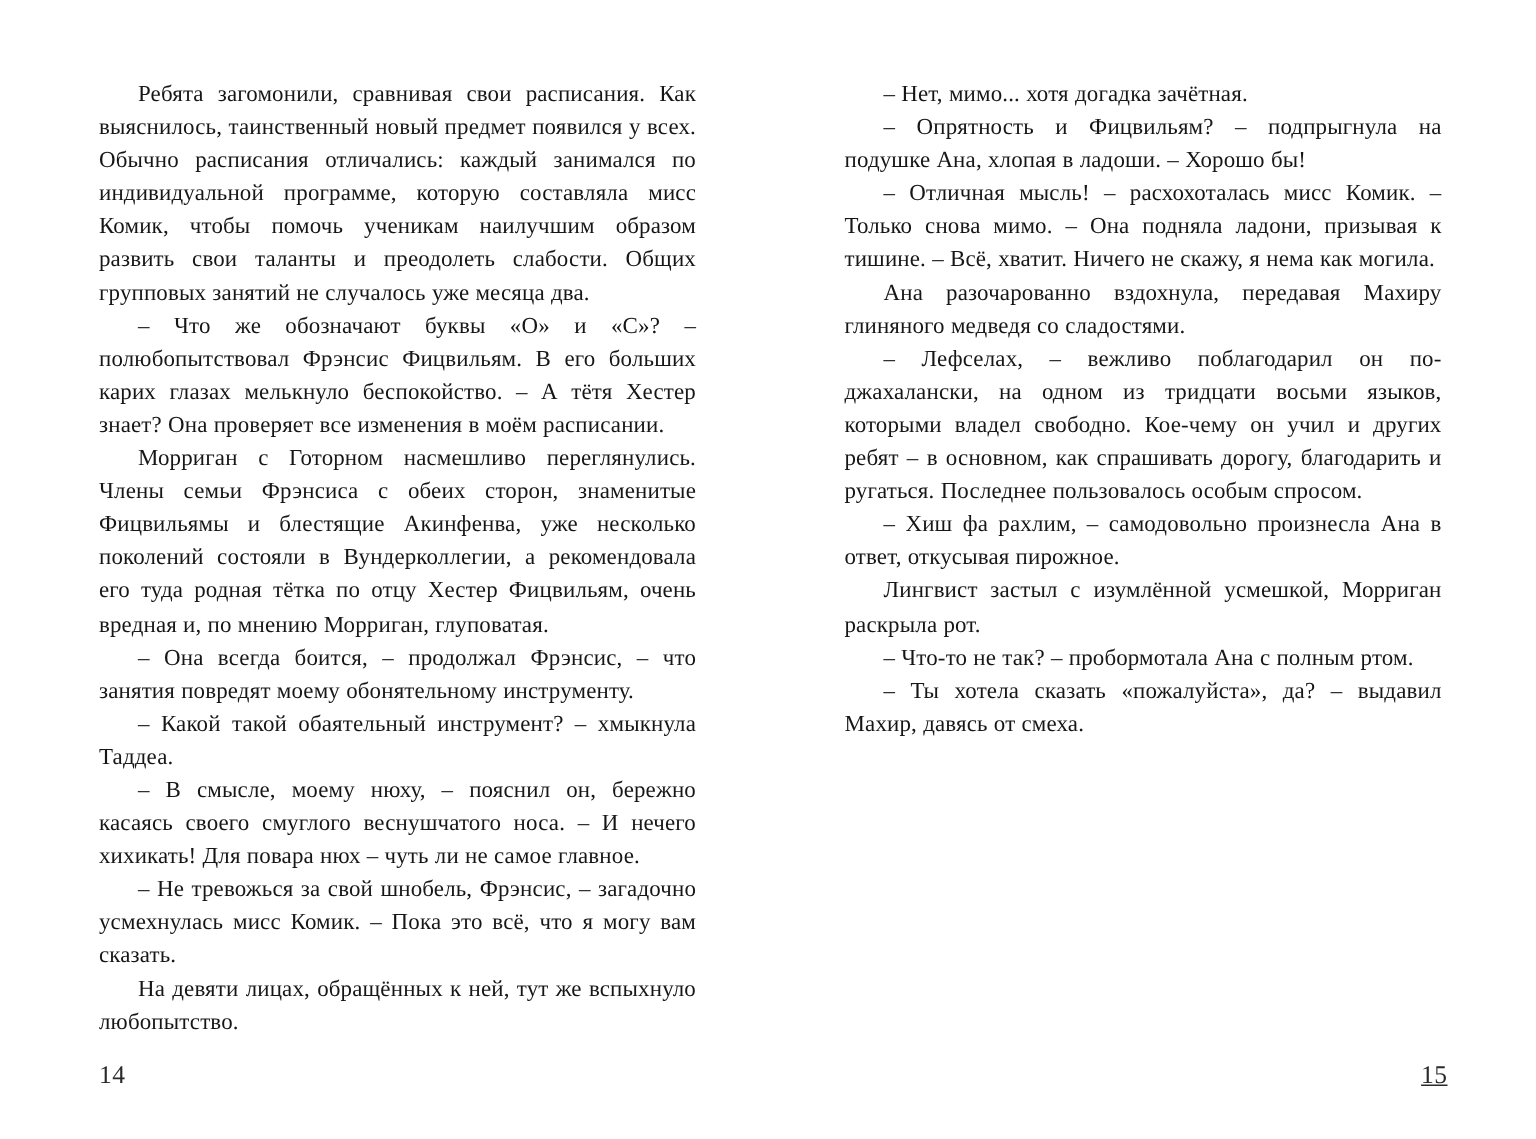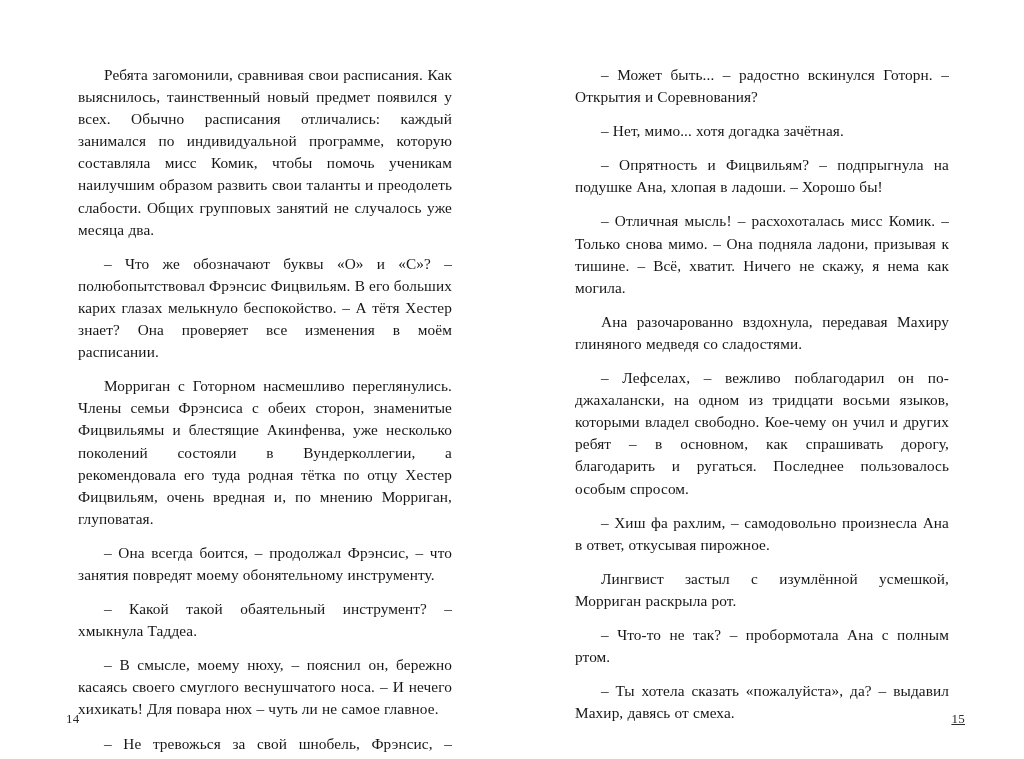--- a/index.html
+++ b/index.html
@@ -43,31 +43,31 @@
     text-justify: inter-word;
     hyphens: manual;
     letter-spacing: 0.1px;
     word-spacing: 0.2px;
     color: #161616;
   }
   .page-left  .text-column { left: 66px; }
   .page-right .text-column { left: 51px; }
 
   .para {
-    margin: 12px;
+    margin: 0;
     text-indent: 26px;
     text-align: justify;
   }
   
   .para:last-child { }
 
   .folio {
     position: absolute;
     bottom: 34px;
-    font-size: 13px;
+    font-size: 17px;
     line-height: 1;
     color: #2a2a2a;
     letter-spacing: 0.3px;
   }
   .folio-left  { left: 66px; }
   .folio-right { right: 59px; text-decoration: underline; }
 </style>
 </head>
 <body>
 
@@ -82,21 +82,20 @@
         <p class="para">– Какой такой обаятельный инструмент? – хмыкнула Таддеа.</p>
         <p class="para">– В смысле, моему нюху, – пояснил он, бережно касаясь своего смуглого веснушчатого носа. – И нечего хихикать! Для повара нюх – чуть ли не самое главное.</p>
         <p class="para">– Не тревожься за свой шнобель, Фрэнсис, – загадочно усмехнулась мисс Комик. – Пока это всё, что я могу вам сказать.</p>
         <p class="para">На девяти лицах, обращённых к ней, тут же вспыхнуло любопытство.</p>
       </div>
     <div class="folio folio-left">14</div>
   </div>
 
   <div class="page page-right">
     <div class="text-column">
-        <p class="para">– Может быть... – радостно вскинулся Готорн. – Открытия и Соревнования?</p>
         <p class="para">– Нет, мимо... хотя догадка зачётная.</p>
         <p class="para">– Опрятность и Фицвильям? – подпрыгнула на подушке Ана, хлопая в ладоши. – Хорошо бы!</p>
         <p class="para">– Отличная мысль! – расхохоталась мисс Комик. – Только снова мимо. – Она подняла ладони, призывая к тишине. – Всё, хватит. Ничего не скажу, я нема как могила.</p>
         <p class="para">Ана разочарованно вздохнула, передавая Махиру глиняного медведя со сладостями.</p>
         <p class="para">– Лефселах, – вежливо поблагодарил он по-джахалански, на одном из тридцати восьми языков, которыми владел свободно. Кое-чему он учил и других ребят – в основном, как спрашивать дорогу, благодарить и ругаться. Последнее пользовалось особым спросом.</p>
         <p class="para">– Хиш фа рахлим, – самодовольно произнесла Ана в ответ, откусывая пирожное.</p>
         <p class="para">Лингвист застыл с изумлённой усмешкой, Морриган раскрыла рот.</p>
         <p class="para">– Что-то не так? – пробормотала Ана с полным ртом.</p>
         <p class="para">– Ты хотела сказать «пожалуйста», да? – выдавил Махир, давясь от смеха.</p>
       </div>

